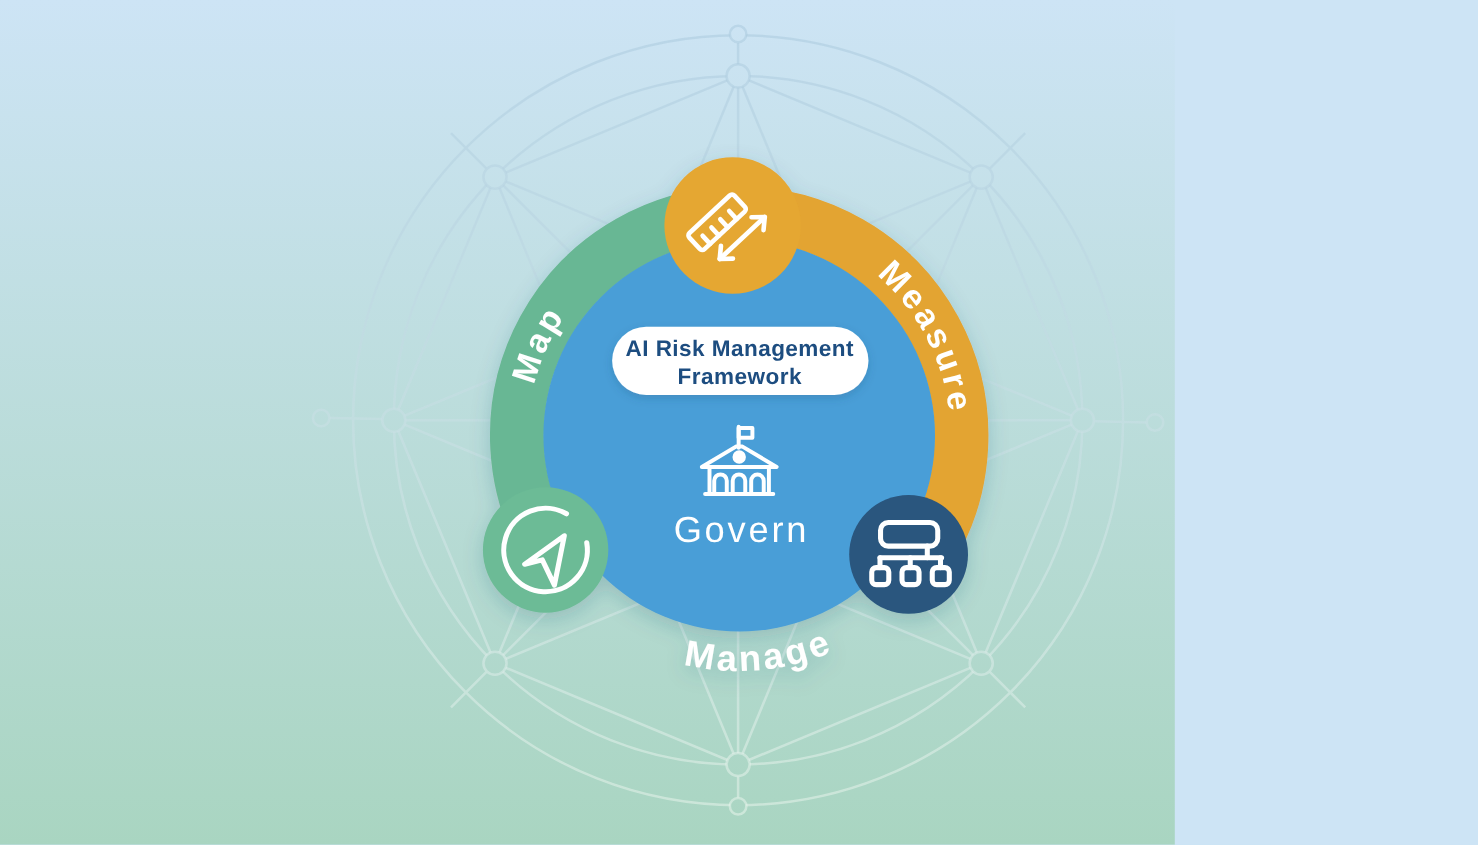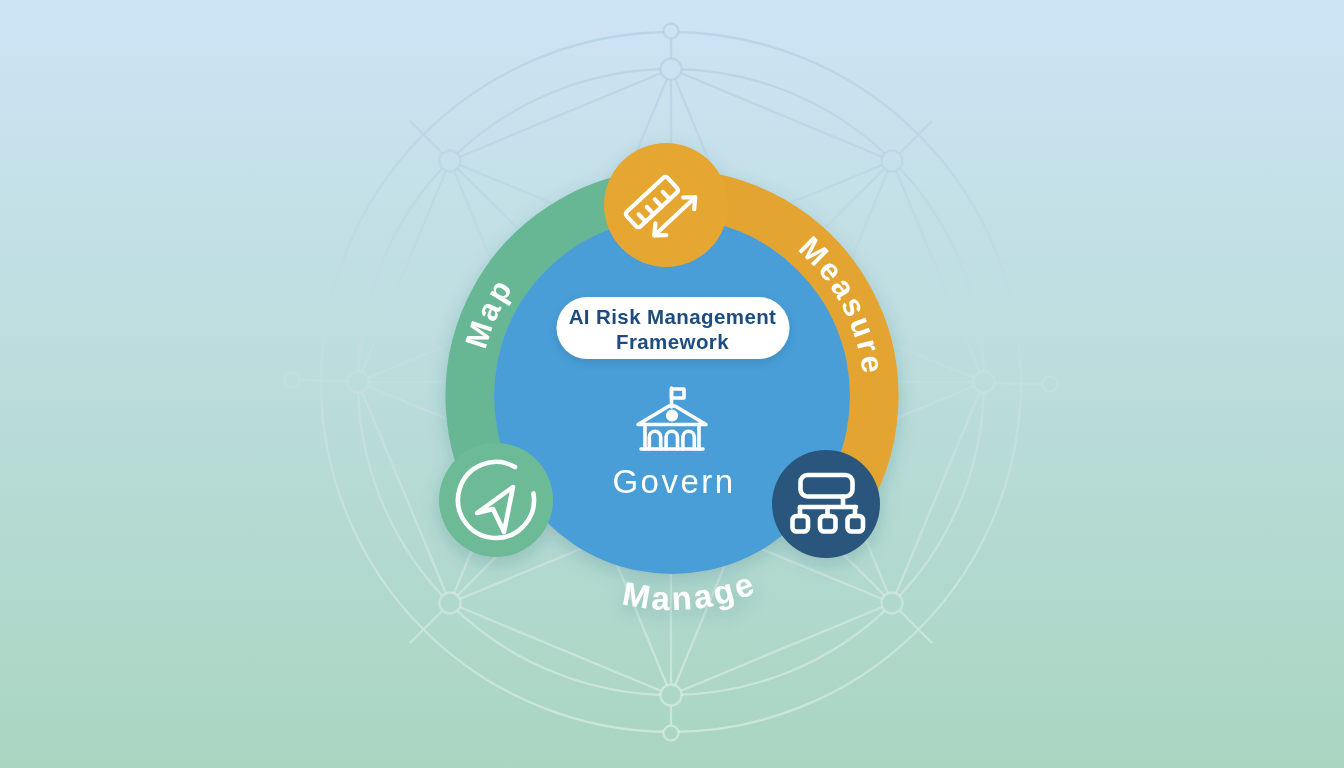--- a/index.html
+++ b/index.html
@@ -1,16 +1,16 @@
 <!DOCTYPE html>
 <html><head>
 <meta charset="utf-8">
 <style>
   html,body{margin:0;padding:0;background:#cde4f5;}
-  .stage{width:1344px;height:768px;overflow:hidden;position:relative;}
+  .stage{width:1068px;height:768px;overflow:hidden;position:relative;}
   svg{display:block;}
   text{font-family:"Liberation Sans", sans-serif;}
   .pill-text{font-size:20.5px;font-weight:bold;letter-spacing:0.4px;}
   .govern-text{font-size:33px;font-weight:500;letter-spacing:2.5px;}
   .ring-label{font-size:31px;font-weight:600;letter-spacing:3px;}
   .ring-label-lg{font-size:33px;font-weight:600;letter-spacing:3px;}
   .pattern-lines{opacity:0.55;}
   .pattern-nodes circle{stroke-opacity:0.55;}
 </style>
 </head>

